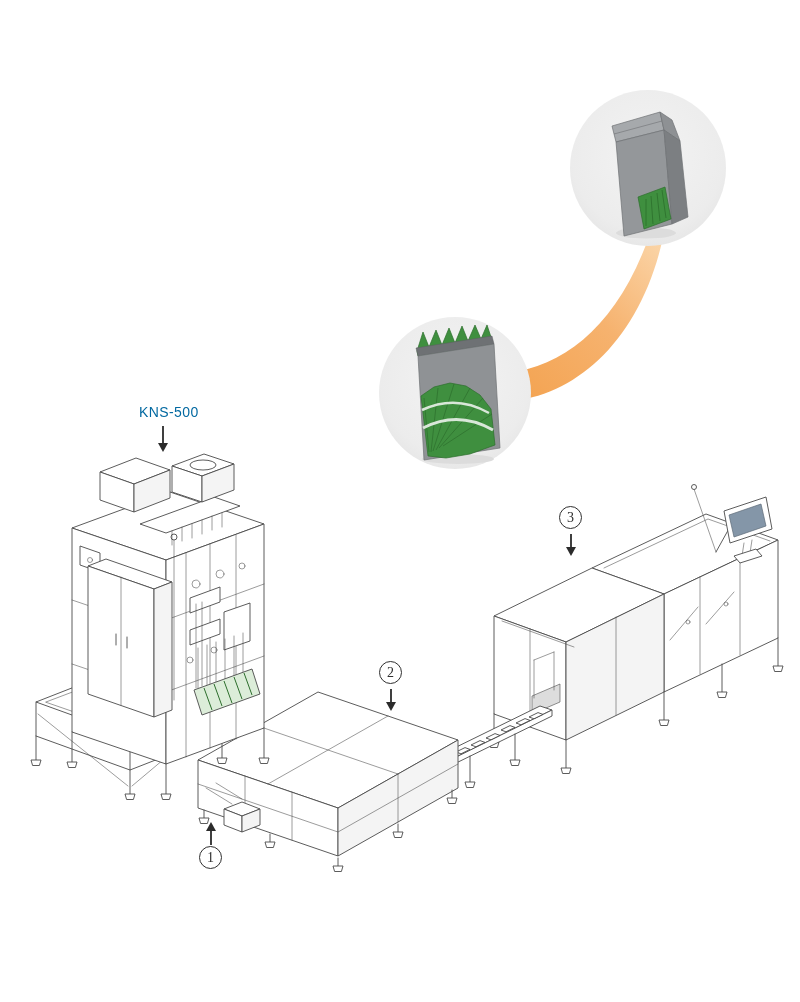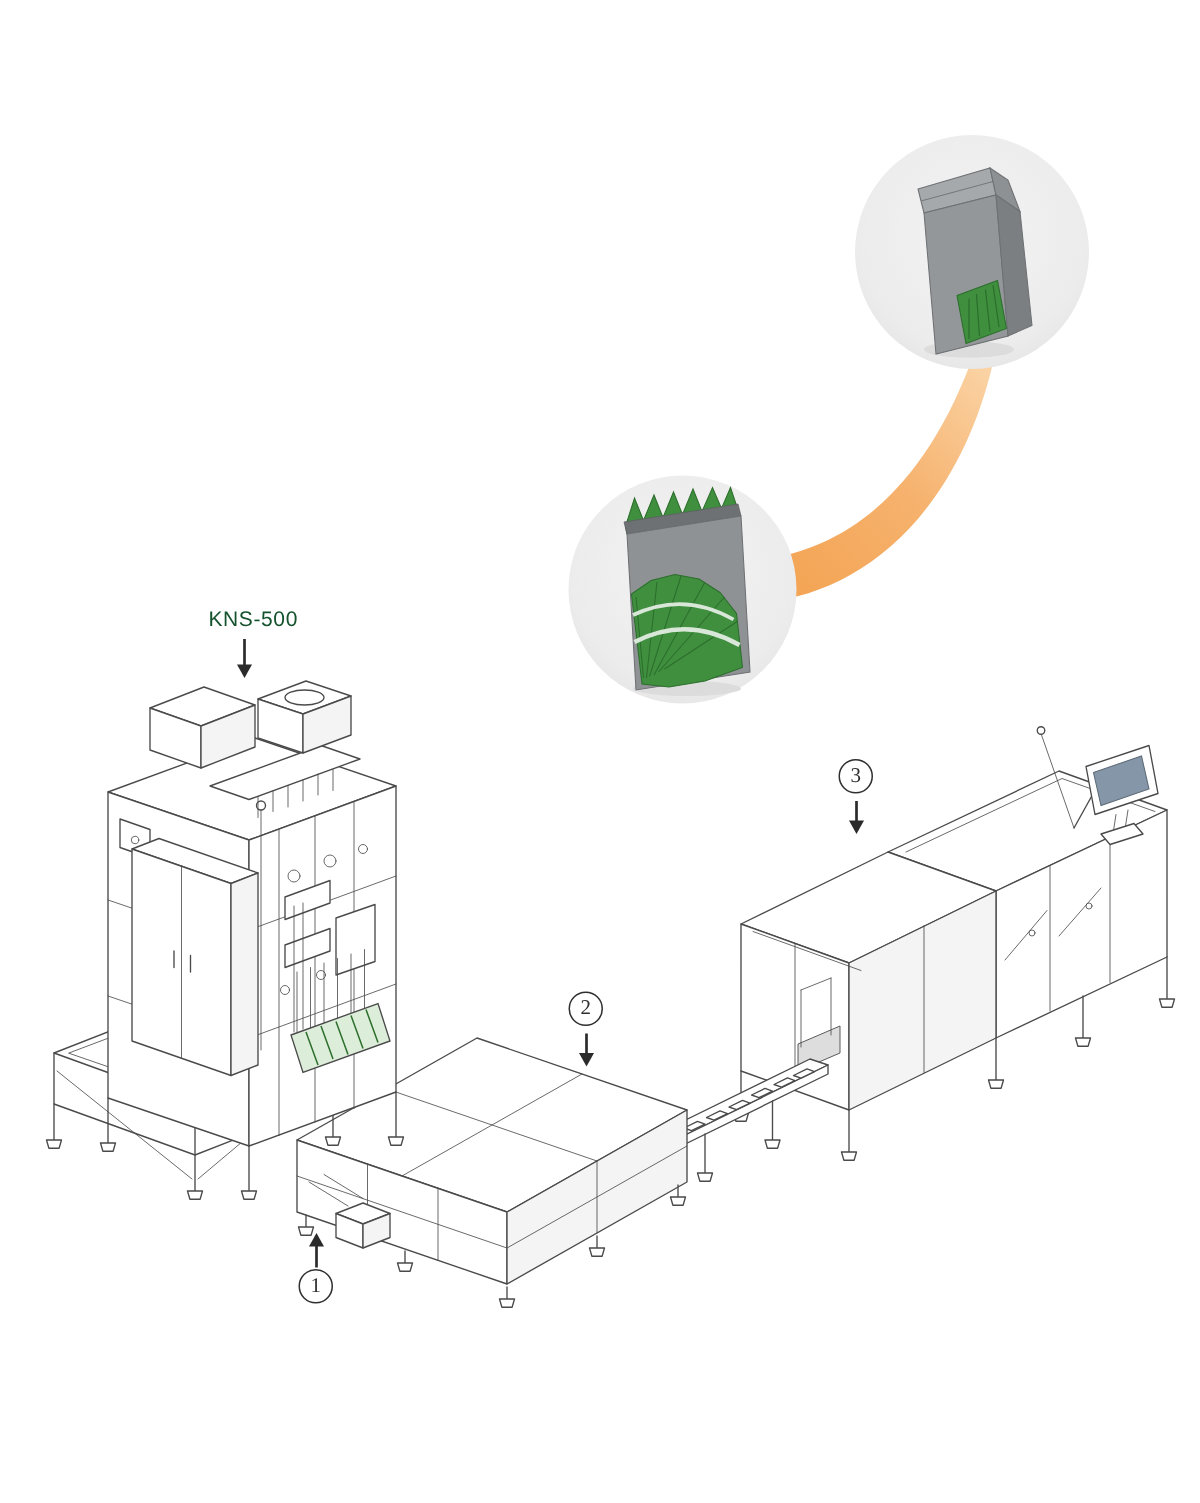--- a/index.html
+++ b/index.html
@@ -8,21 +8,21 @@
   .stage > svg{position:absolute;left:0;top:0;}
   
   .ln{fill:none;stroke:#4a4a4a;stroke-width:0.9;stroke-linejoin:round;stroke-linecap:round;}
   .thin{stroke-width:0.55;}
   .fw{fill:#ffffff;stroke:#4a4a4a;stroke-width:0.9;stroke-linejoin:round;}
   .fs{fill:#f4f4f4;stroke:#4a4a4a;stroke-width:0.9;stroke-linejoin:round;}
   .arrow-stem{stroke:#2b2b2b;stroke-width:1.8;fill:none;}
   .arrow-head{fill:#2b2b2b;stroke:none;}
   
   .model-label{position:absolute;left:139px;top:404px;font-size:14px;letter-spacing:0.4px;
-               color:#14532d;white-space:nowrap;}
+               color:#0369a1;white-space:nowrap;}
   .step-badge{position:absolute;width:23px;height:23px;border:1.2px solid #2f2f2f;border-radius:50%;
               background:#ffffff;display:flex;align-items:center;justify-content:center;
               font-family:"Liberation Serif",serif;font-size:14px;color:#2f2f2f;box-sizing:border-box;}
   .badge-1{left:199px;top:846px;}
   .badge-2{left:379px;top:661px;}
   .badge-3{left:559px;top:506px;}
 </style>
 </head>
 <body>
 

